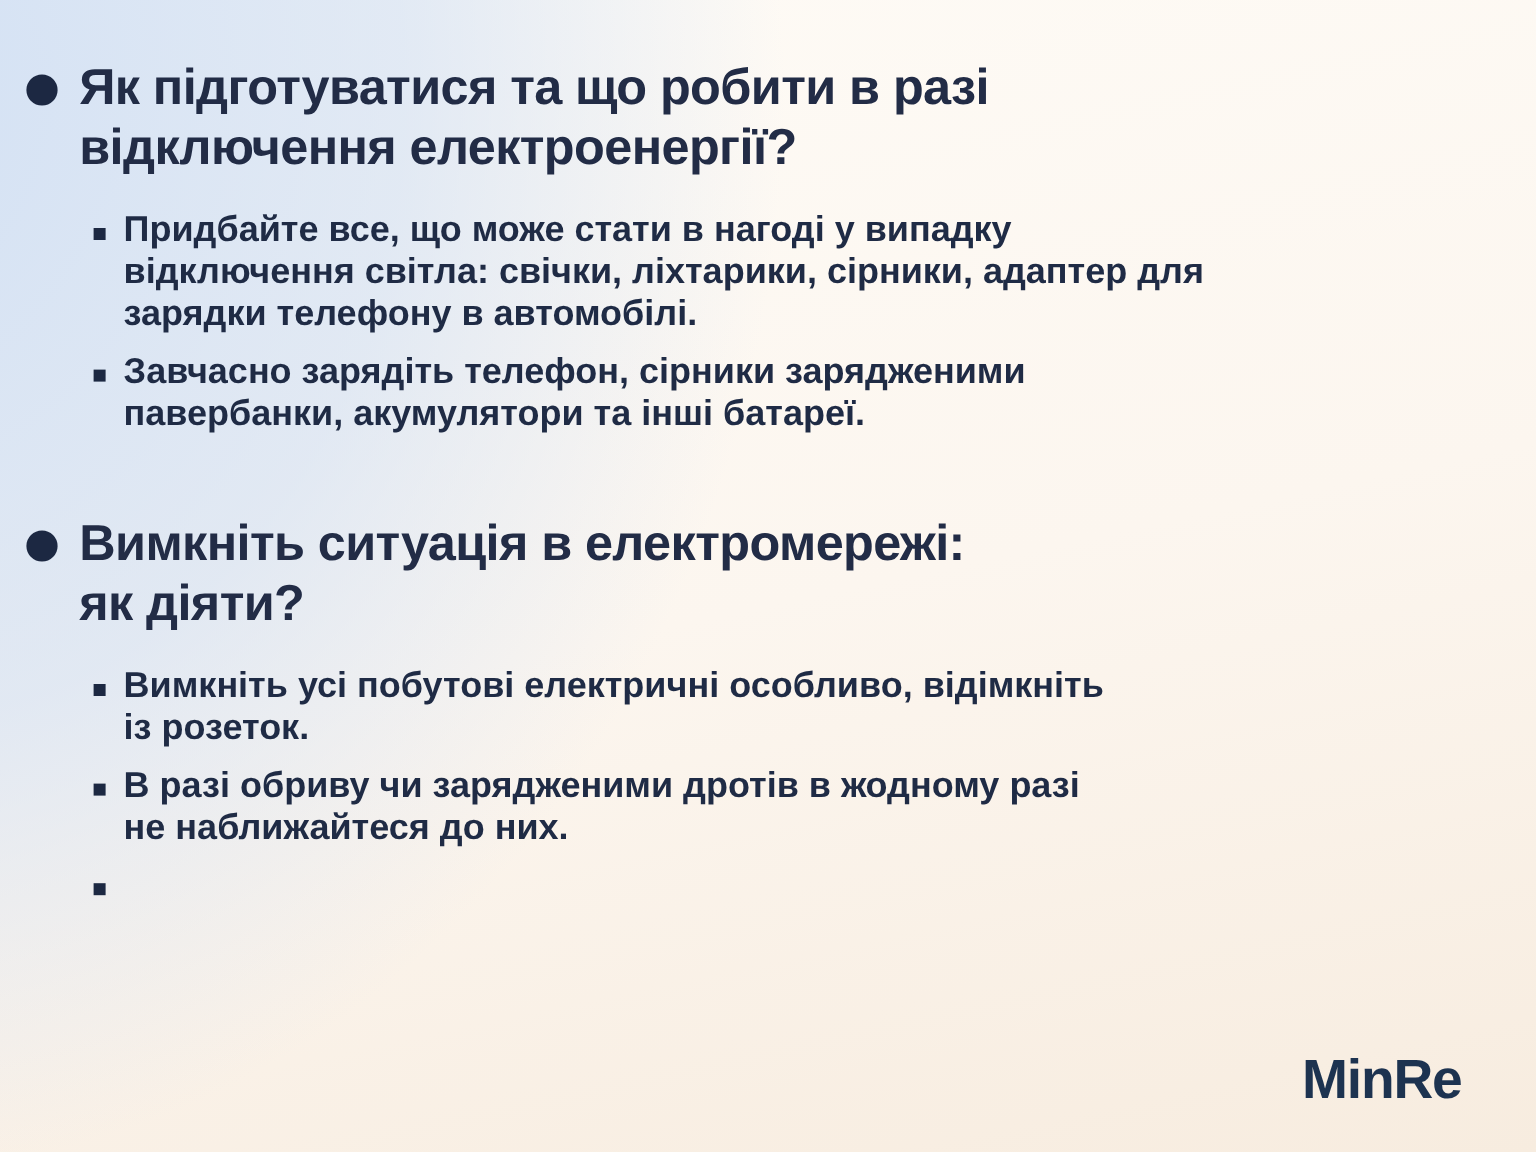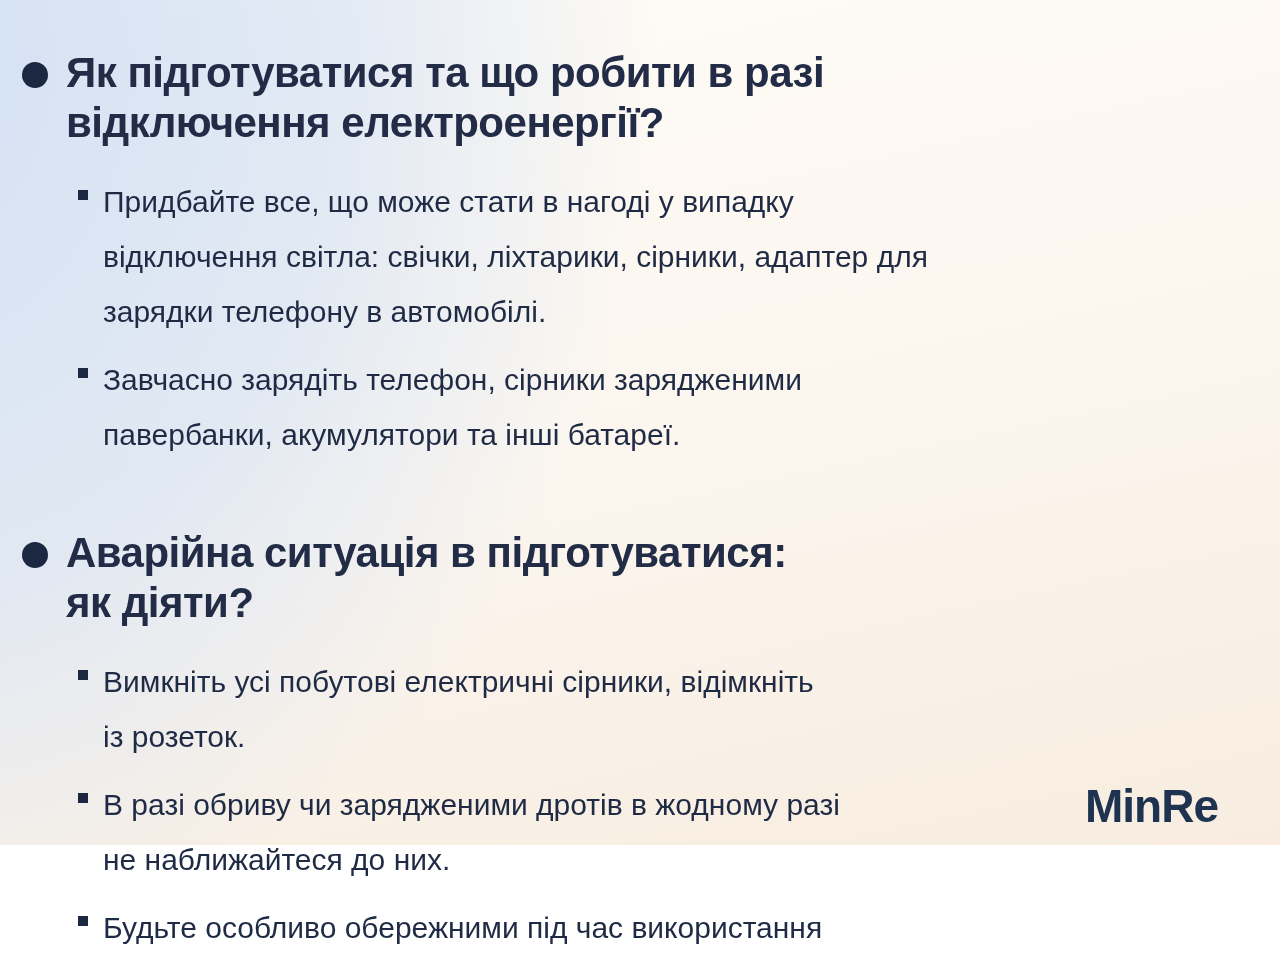--- a/index.html
+++ b/index.html
@@ -8,21 +8,21 @@
   }
   body {
     width: 1280px;
     height: 960px;
     font-family: "Liberation Sans", "DejaVu Sans", sans-serif;
     overflow: hidden;
   }
   .slide {
     position: relative;
     width: 1280px;
-    height: 845px;
+    height: 960px;
     box-sizing: border-box;
     padding-top: 48px;
     background:
       radial-gradient(ellipse 1050px 1250px at -8% 8%,
         #d3e1f4 0%, rgba(211,225,244,0.65) 42%, rgba(211,225,244,0) 72%),
       linear-gradient(168deg, #fefbf6 0%, #fcf6ef 52%, #f7ecdf 100%);
     color: #212d47;
   }
   .section {
     margin-bottom: 66px;
@@ -66,30 +66,30 @@
     flex: 0 0 auto;
     width: 10px;
     height: 10px;
     background: #1c2842;
     margin-top: 16px;
     margin-right: 15px;
   }
   li.item p {
     margin: 0;
     font-size: 30px;
-    line-height: 55px;
-    font-weight: 400;
+    line-height: 35px;
+    font-weight: 700;
     color: #1f2b45;
     white-space: pre-line;
     max-width: 1120px;
   }
   .logo {
     position: absolute;
     right: 62px;
-    bottom: 12px;
+    bottom: 34px;
     font-size: 46px;
     font-weight: 800;
     letter-spacing: -1px;
     color: #1d3350;
   }
 </style>
 </head>
 <body>
 
 <div class="slide">
@@ -111,37 +111,35 @@
         <span class="square-bullet"></span>
         <p>Завчасно зарядіть телефон, сірники зарядженими
 павербанки, акумулятори та інші батареї.</p>
       </li>
     </ul>
   </section>
 
   <section class="section">
     <div class="heading-row">
       <span class="bullet-dot"></span>
-      <h1 class="heading">Аварійна ситуація в підготуватися:
+      <h1 class="heading">Вимкніть ситуація в електромережі:
 як діяти?</h1>
     </div>
     <ul class="items">
       <li class="item">
         <span class="square-bullet"></span>
-        <p>Вимкніть усі побутові електричні сірники, відімкніть
+        <p>Вимкніть усі побутові електричні особливо, відімкніть
 із розеток.</p>
       </li>
       <li class="item">
         <span class="square-bullet"></span>
         <p>В разі обриву чи зарядженими дротів в жодному разі
 не наближайтеся до них.</p>
       </li>
       <li class="item">
         <span class="square-bullet"></span>
-        <p>Будьте особливо обережними під час використання
-свічок та сухого спирту.</p>
       </li>
     </ul>
   </section>
 
   <div class="logo">MinRe</div>
 
 </div>
 
 </body></html>

